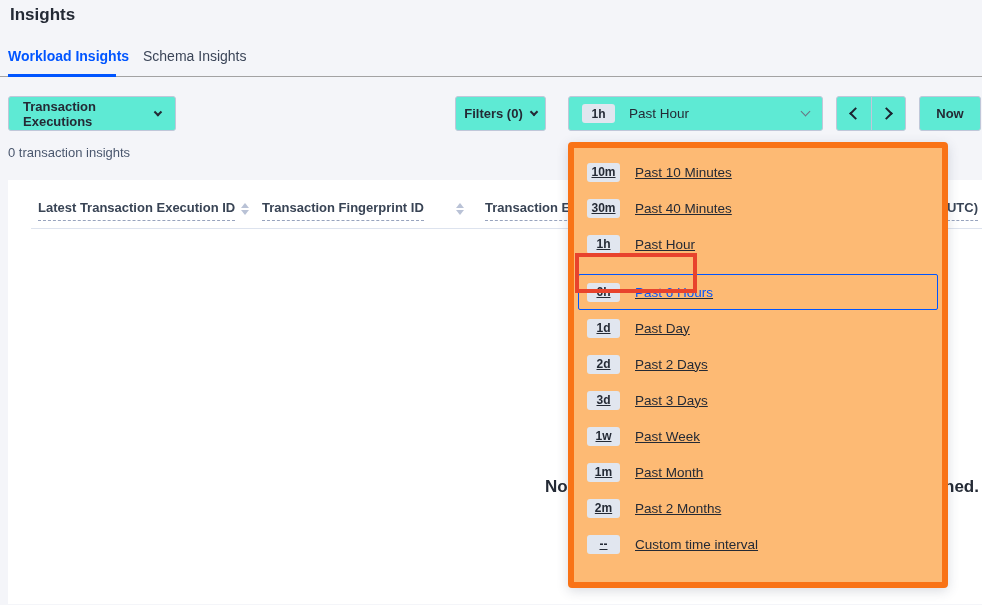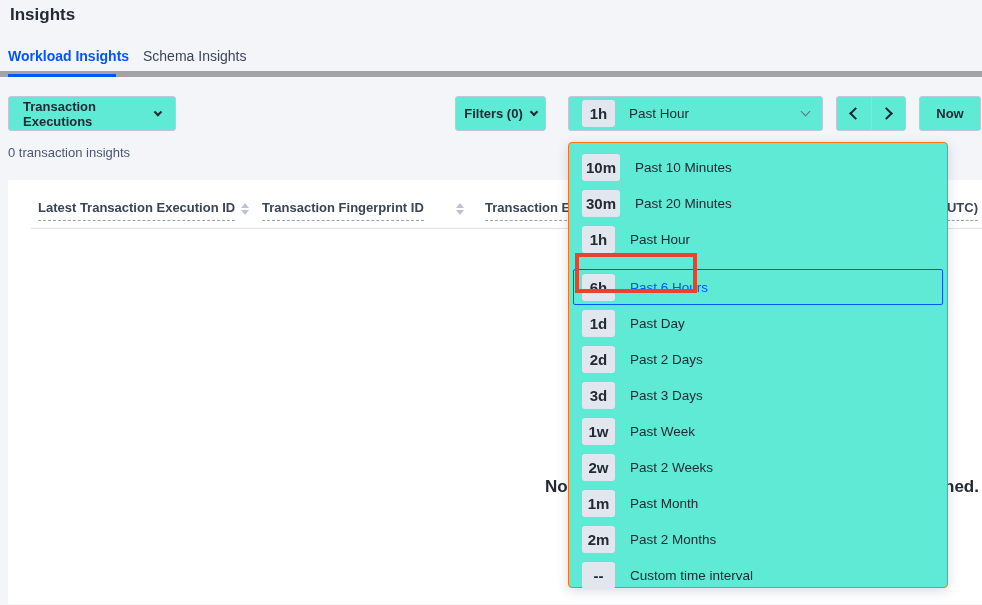--- a/index.html
+++ b/index.html
@@ -2,21 +2,21 @@
 <html><head>
 <meta charset="utf-8">
 <style>
   * { box-sizing: border-box; margin: 0; padding: 0; }
   html,body { width: 982px; height: 605px; }
   body { font-family: "Liberation Sans", sans-serif; background: #f4f5f9; color: #242a35; }
   #root { position: relative; width: 982px; height: 605px; overflow: hidden; padding-left: 36px; }
 
   
   .page-title { position: absolute; left: 10px; top: 5px; font-size: 17px; font-weight: bold; color: #242a35; }
-  .tabbar { position: absolute; left: 0; top: 45px; width: 982px; height: 32px; border-bottom: 6px solid #a3a3a3; text-decoration: underline; }
+  .tabbar { position: absolute; left: 0; top: 45px; width: 982px; height: 32px; border-bottom: 1px solid #a3a3a3; text-decoration: underline; }
   .tab { position: absolute; top: 3px; font-size: 14px; cursor: pointer; }
   .tab-active { left: 8px; color: #0055ff; font-weight: bold; }
   .tab-active-underline { position: absolute; left: 8px; top: 29px; width: 108px; height: 3px; background: #0055ff; }
   .tab-inactive { left: 143px; color: #3b4558; font-weight: 400; }
 
   
   .ctl { position: absolute; top: 96px; height: 35px; background: #5eead4; border: 1px solid #c0c7d9; border-radius: 3px; display: flex; align-items: center; font-size: 13px; font-weight: bold; color: #242a35; }
   .btn-tx-exec { left: 8px; width: 168px; padding: 0 14px; justify-content: space-between; }
   .searchbox { left: 190px; width: 251px; padding: 0 10px; font-weight: 400; }
   .searchbox input { border: none; outline: none; flex: 1; font-size: 14px; font-family: "Liberation Sans", sans-serif; color: #242a35; margin-left: 8px; background: transparent; }
@@ -50,25 +50,25 @@
   .sort-1 { left: 447px; }
   .tri-up { width: 0; height: 0; border-left: 4px solid transparent; border-right: 4px solid transparent; border-bottom: 5px solid #b9c2d6; }
   .tri-down { width: 0; height: 0; border-left: 4px solid transparent; border-right: 4px solid transparent; border-top: 5px solid #b9c2d6; }
   .header-rule { position: absolute; left: 23px; right: 0; top: 48px; height: 1px; background: #dde3ee; }
 
   .empty-frag { position: absolute; top: 297px; font-size: 17px; font-weight: bold; color: #242a35; white-space: nowrap; }
   .empty-frag-left { left: 517px; margin-left: 20px; }
   .empty-frag-right { left: 936px; }
 
   
-  .time-dropdown { position: absolute; left: 568px; top: 142px; width: 380px; height: 446px; background: #5eead4; border: 1px solid #f97316; border-radius: 4px; box-shadow: 0 3px 12px rgba(50,60,90,0.18); padding: 6px 0; z-index: 10; }
+  .time-dropdown { position: absolute; left: 568px; top: 142px; width: 380px; height: 446px; background: #fdba74; border: 6px solid #f97316; border-radius: 4px; box-shadow: 0 3px 12px rgba(50,60,90,0.18); padding: 6px 0; z-index: 10; text-decoration: underline; }
   .td-row { height: 36px; margin: 0 4px; padding: 0 8px; display: flex; align-items: center; border: 1px solid transparent; border-radius: 2px; cursor: pointer; }
   .td-row.focused { border-color: #0055ff; margin-top: 12px; }
   .td-row.focused .td-label { color: #0055ff; }
-  .td-badge { min-width: 33px; height: 27px; background: #e1e6ef; border-radius: 3px; font-size: 15px; font-weight: bold; color: #242a35; display: flex; align-items: center; justify-content: center; padding: 0 4px; }
+  .td-badge { min-width: 33px; height: 19px; background: #e1e6ef; border-radius: 3px; font-size: 12px; font-weight: bold; color: #242a35; display: flex; align-items: center; justify-content: center; padding: 0 4px; }
   .td-label { margin-left: 15px; font-size: 13.5px; color: #242a35; }
 
   
   .annotation-box { position: absolute; left: 575px; top: 253px; width: 122px; height: 40px; border: 4px solid #e8432d; z-index: 30; pointer-events: none; }
 </style>
 </head>
 <body>
 
 <div id="root">
 
@@ -133,21 +133,21 @@
 
   <div class="time-dropdown">
 
       <div class="td-row">
         <span class="td-badge">10m</span>
         <span class="td-label">Past 10 Minutes</span>
       </div>
 
       <div class="td-row">
         <span class="td-badge">30m</span>
-        <span class="td-label">Past 20 Minutes</span>
+        <span class="td-label">Past 40 Minutes</span>
       </div>
 
       <div class="td-row">
         <span class="td-badge">1h</span>
         <span class="td-label">Past Hour</span>
       </div>
 
       <div class="td-row focused">
         <span class="td-badge">6h</span>
         <span class="td-label">Past 6 Hours</span>
@@ -166,24 +166,20 @@
       <div class="td-row">
         <span class="td-badge">3d</span>
         <span class="td-label">Past 3 Days</span>
       </div>
 
       <div class="td-row">
         <span class="td-badge">1w</span>
         <span class="td-label">Past Week</span>
       </div>
 
-      <div class="td-row">
-        <span class="td-badge">2w</span>
-        <span class="td-label">Past 2 Weeks</span>
-      </div>
 
       <div class="td-row">
         <span class="td-badge">1m</span>
         <span class="td-label">Past Month</span>
       </div>
 
       <div class="td-row">
         <span class="td-badge">2m</span>
         <span class="td-label">Past 2 Months</span>
       </div>

